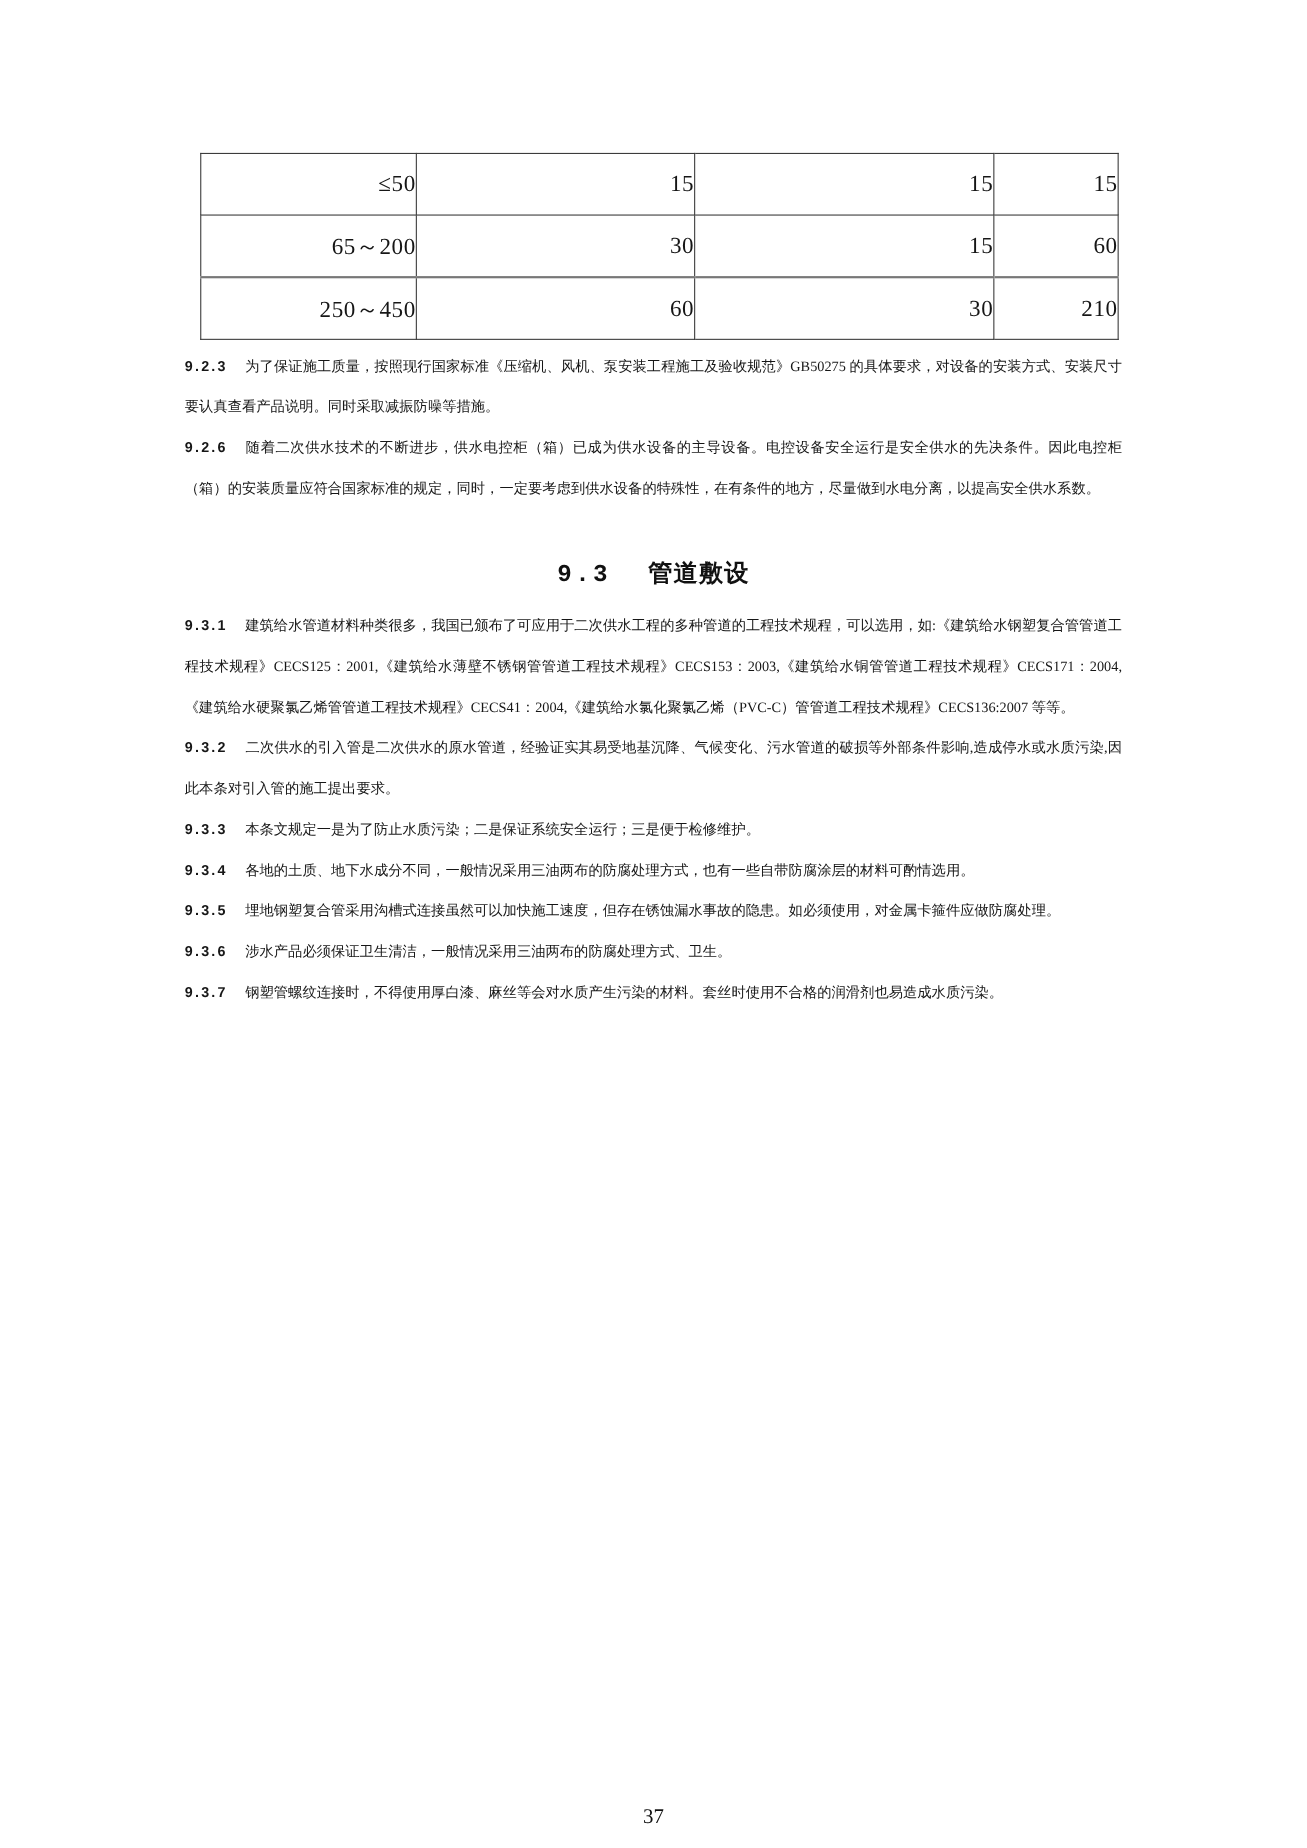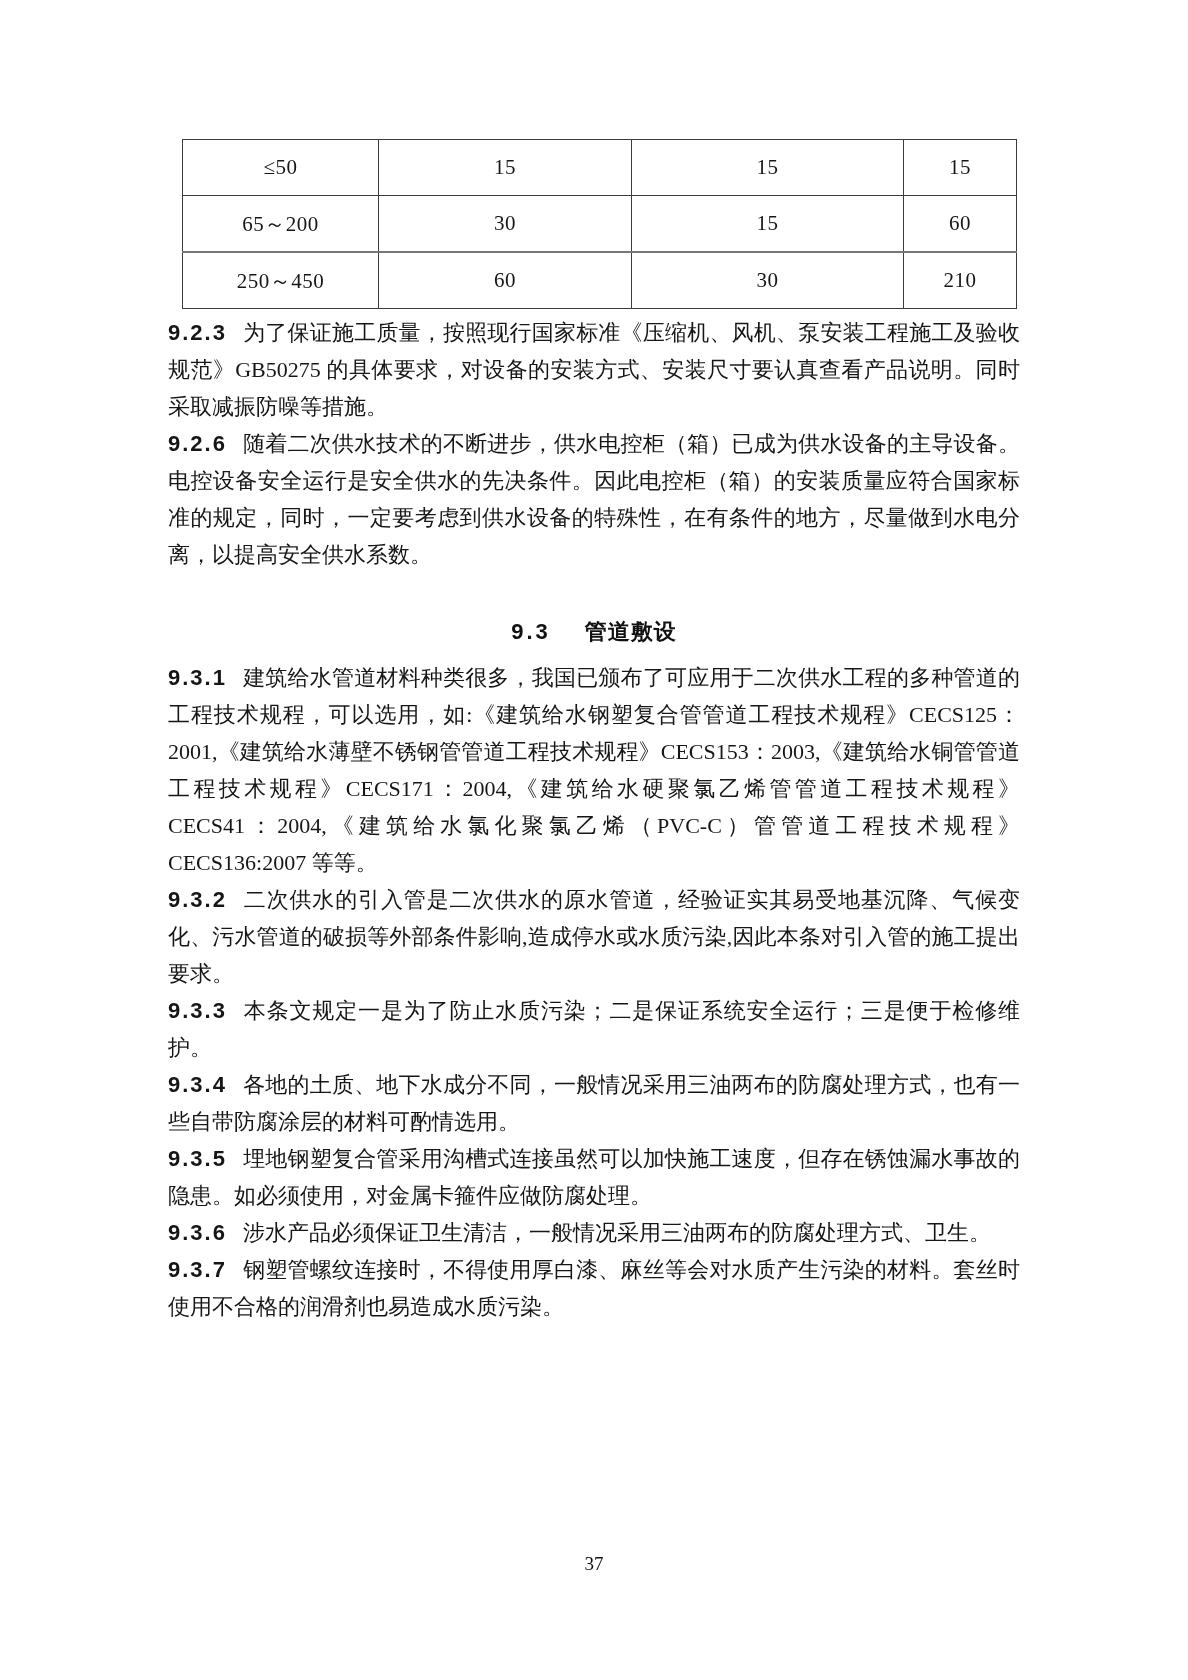--- a/index.html
+++ b/index.html
@@ -25,36 +25,36 @@
   
   table.spec-table {
     border-collapse: collapse;
     table-layout: fixed;
     margin-left: 14px;
     width: 834px;
   }
   table.spec-table td {
     border: 1px solid #3c3c3c;
     height: 55px;
-    text-align: center;
+    text-align: right;
     vertical-align: middle;
     font-size: 21px;
     padding: 0;
     letter-spacing: 0.5px;
   }
   table.spec-table tr:nth-child(3) td {
     border-top: 2px solid #777;
   }
   
   .doc-body {
     margin-top: 5px;
   }
   p.clause {
     margin: 0;
-    font-size: 22px;
+    font-size: 13px;
     line-height: 37px;
     text-align: justify;
     text-justify: inter-ideograph;
   }
   p.clause .num {
     font-family: "Liberation Sans", "DejaVu Sans", sans-serif;
     font-weight: bold;
     letter-spacing: 2px;
     margin-right: 16px;
     white-space: nowrap;
@@ -64,30 +64,31 @@
     text-align: center;
     font-family: "Liberation Sans", "DejaVu Sans", sans-serif;
     font-weight: bold;
     font-size: 22px;
     line-height: 37px;
     color: #111;
   }
   h2.section-heading .h-num {
     letter-spacing: 3px;
     margin-right: 34px;
+    font-family: Liberation Mono, monospace;
   }
   h2.section-heading .h-title {
     letter-spacing: 1px;
     text-align: center;
   }
   
   .page-number {
     position: absolute;
     left: 0;
-    top: 1553px;
+    top: 1641px;
     width: 1188px;
     text-align: center;
     font-size: 19px;
     color: #111;
   }
 </style>
 </head>
 <body>
 
 <div class="page">

